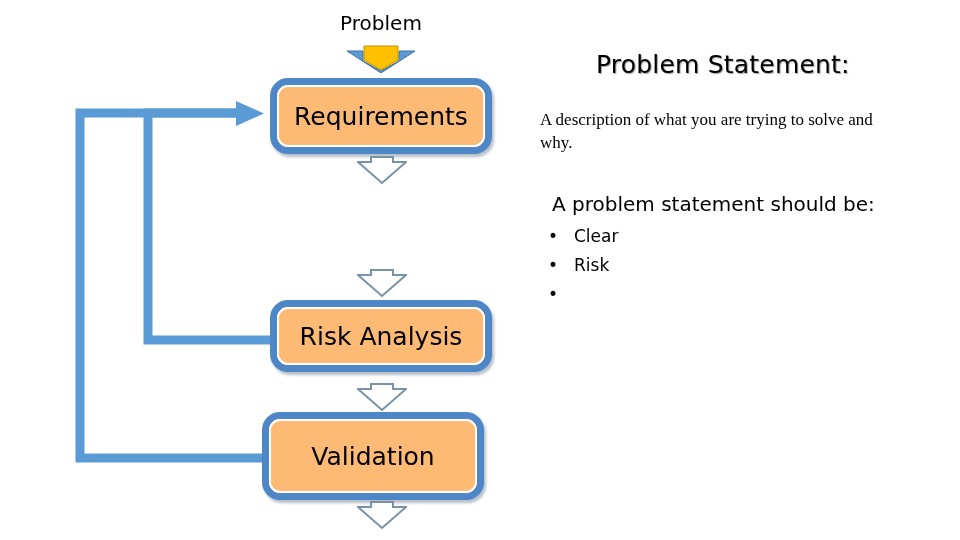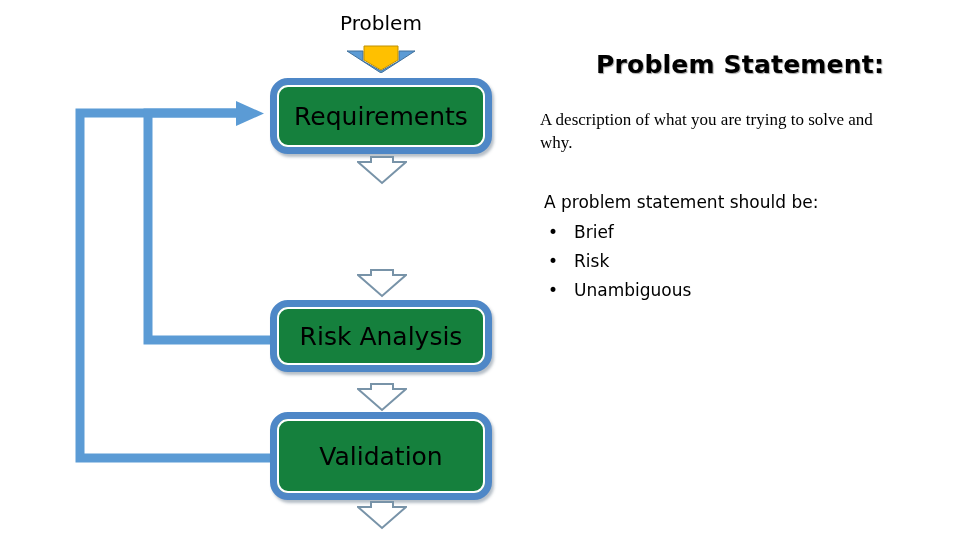--- a/index.html
+++ b/index.html
@@ -20,21 +20,21 @@
     position: absolute;
     left: 0; top: 0;
     width: 960px;
     height: 540px;
   }
 
   
   .flow-box {
     position: absolute;
     box-sizing: border-box;
-    background: #15803d;
+    background: #fdba74;
     border: 7px solid #4E87C7;
     border-radius: 18px;
     display: flex;
     align-items: center;
     justify-content: center;
     box-shadow: 2px 3px 3px rgba(90,110,130,0.45);
   }
   .flow-box::after {
     content: "";
     position: absolute;
@@ -49,21 +49,21 @@
     font-size: 25px;
     line-height: 1;
     color: #000000;
     white-space: nowrap;
     font-family: "DejaVu Sans", sans-serif;
   }
 
   #box-requirements { left: 270px; top: 78px;  width: 222px; height: 76px; }
   #box-verifications{ left: 270px; top: 188px; width: 222px; height: 84px; }
   #box-risk-analysis{ left: 270px; top: 300px; width: 222px; height: 72px; }
-  #box-validation   { left: 270px; top: 412px; width: 222px; height: 88px; }
+  #box-validation   { left: 262px; top: 412px; width: 222px; height: 88px; }
 
   
   #problem-label {
     position: absolute;
     left: 270px;
     top: 13px;
     width: 222px;
     text-align: center;
     font-size: 20px;
     line-height: 1;
@@ -75,39 +75,39 @@
 
   
   #info-panel {
     position: absolute;
     left: 540px;
     top: 50px;
     width: 400px;
   }
   #info-heading {
     font-size: 25px;
-    font-weight: bold;
+    font-weight: normal;
     color: #000000;
     margin: 0 0 30px 0;
     padding-left: 56px;
     text-shadow: 1px 1px 1px rgba(140,140,140,0.8);
     letter-spacing: 0.2px;
   }
   #info-desc {
     font-size: 17px;
     line-height: 1.35;
     margin: 0 0 36px 0;
     color: #000000;
     width: 360px;
     font-family: Liberation Serif, serif;
   }
   #info-criteria-title {
-    font-size: 17px;
+    font-size: 20px;
     line-height: 1.35;
-    margin: 0 0 4px 4px;
+    margin: 0 0 4px 12px;
     color: #000000;
   }
   #info-criteria-list {
     list-style: none;
     margin: 0;
     padding: 0;
   }
   #info-criteria-list li {
     font-size: 17px;
     line-height: 1.7;
@@ -173,26 +173,25 @@
     <polygon points="1,6 14,6 14,1 36,1 36,6 49,6 25,27" fill="#FFFFFF" stroke="#7893A8" stroke-width="2" stroke-linejoin="miter"></polygon>
   </svg>
 
   <div id="info-panel">
     <div id="info-heading">Problem Statement:</div>
     <div id="info-desc">A description of what you are trying to solve and why.</div>
     <div id="info-criteria-title">A problem statement should be:</div>
     <ul id="info-criteria-list">
       <li>
         <span class="bullet-dot">•</span>
-        <span>Brief</span>
+        <span>Clear</span>
       </li>
       <li>
         <span class="bullet-dot">•</span>
         <span>Risk</span>
       </li>
       <li>
         <span class="bullet-dot">•</span>
-        <span>Unambiguous</span>
       </li>
     </ul>
   </div>
 
 </div>
 
 </body></html>

